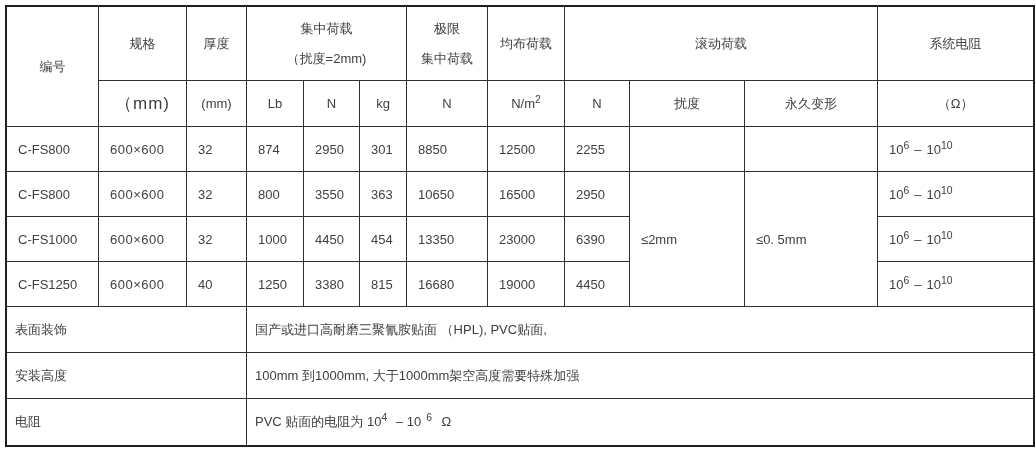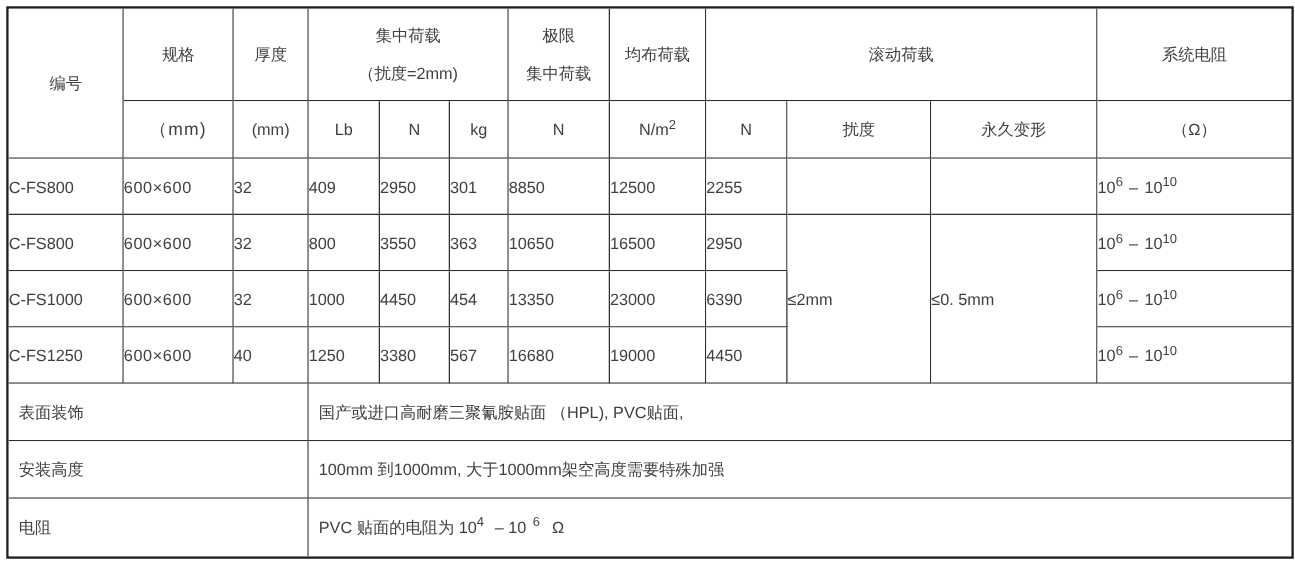--- a/index.html
+++ b/index.html
@@ -35,26 +35,26 @@
     background: #ffffff;
   }
   table.spec tr > td:last-child { border-right: none; }
   table.spec tr:last-child > td { border-bottom: none; }
 
   
   tr.h1 td, tr.h2 td { text-align: center; }
   tr.h1 { height: 74px; }
   tr.h2 { height: 46px; }
   .two-line { line-height: 2.3; margin-top: 30px; }
-  .big-unit { font-size: 14px; letter-spacing: 1px; }
+  .big-unit { font-size: 17px; letter-spacing: 1px; }
   .small-unit { font-size: 13px; }
 
   
   tr.data { height: 45px; }
-  tr.data td { text-align: left; padding-left: 0; }
+  tr.data td { text-align: left; padding-left: 11px; }
   tr.foot { height: 46px; padding-left: 36px; }
   tr.foot td { text-align: left; padding-left: 8px; }
 
   
   td.lt-r { border-right-color: #e4e4e4; }
   td.lt-b { border-bottom-color: #e4e4e4; }
 
   sup.sp {
     font-size: 0.8em;
     vertical-align: baseline;
@@ -114,21 +114,21 @@
       <td>N</td>
       <td>扰度</td>
       <td>永久变形</td>
       <td>（Ω）</td>
     </tr>
 
     <tr class="data">
       <td>C-FS800</td>
       <td class="x600">600×600</td>
       <td>32</td>
-      <td>409</td>
+      <td>874</td>
       <td>2950</td>
       <td>301</td>
       <td>8850</td>
       <td>12500</td>
       <td>2255</td>
       <td class="lt-r lt-b"></td>
       <td class="lt-b"></td>
       <td><span>10</span><sup class="sp">6</sup><span class="dash">–</span><span>10</span><sup class="sp">10</sup></td>
     </tr>
 
@@ -159,21 +159,21 @@
       <td>6390</td>
       <td><span>10</span><sup class="sp">6</sup><span class="dash">–</span><span>10</span><sup class="sp">10</sup></td>
     </tr>
 
     <tr class="data">
       <td>C-FS1250</td>
       <td class="x600">600×600</td>
       <td>40</td>
       <td>1250</td>
       <td>3380</td>
-      <td>567</td>
+      <td>815</td>
       <td>16680</td>
       <td>19000</td>
       <td>4450</td>
       <td><span>10</span><sup class="sp">6</sup><span class="dash">–</span><span>10</span><sup class="sp">10</sup></td>
     </tr>
 
     <tr class="foot">
       <td colspan="3">表面装饰</td>
       <td colspan="9">国产或进口高耐磨三聚氰胺贴面 （HPL), PVC贴面,</td>
     </tr>

